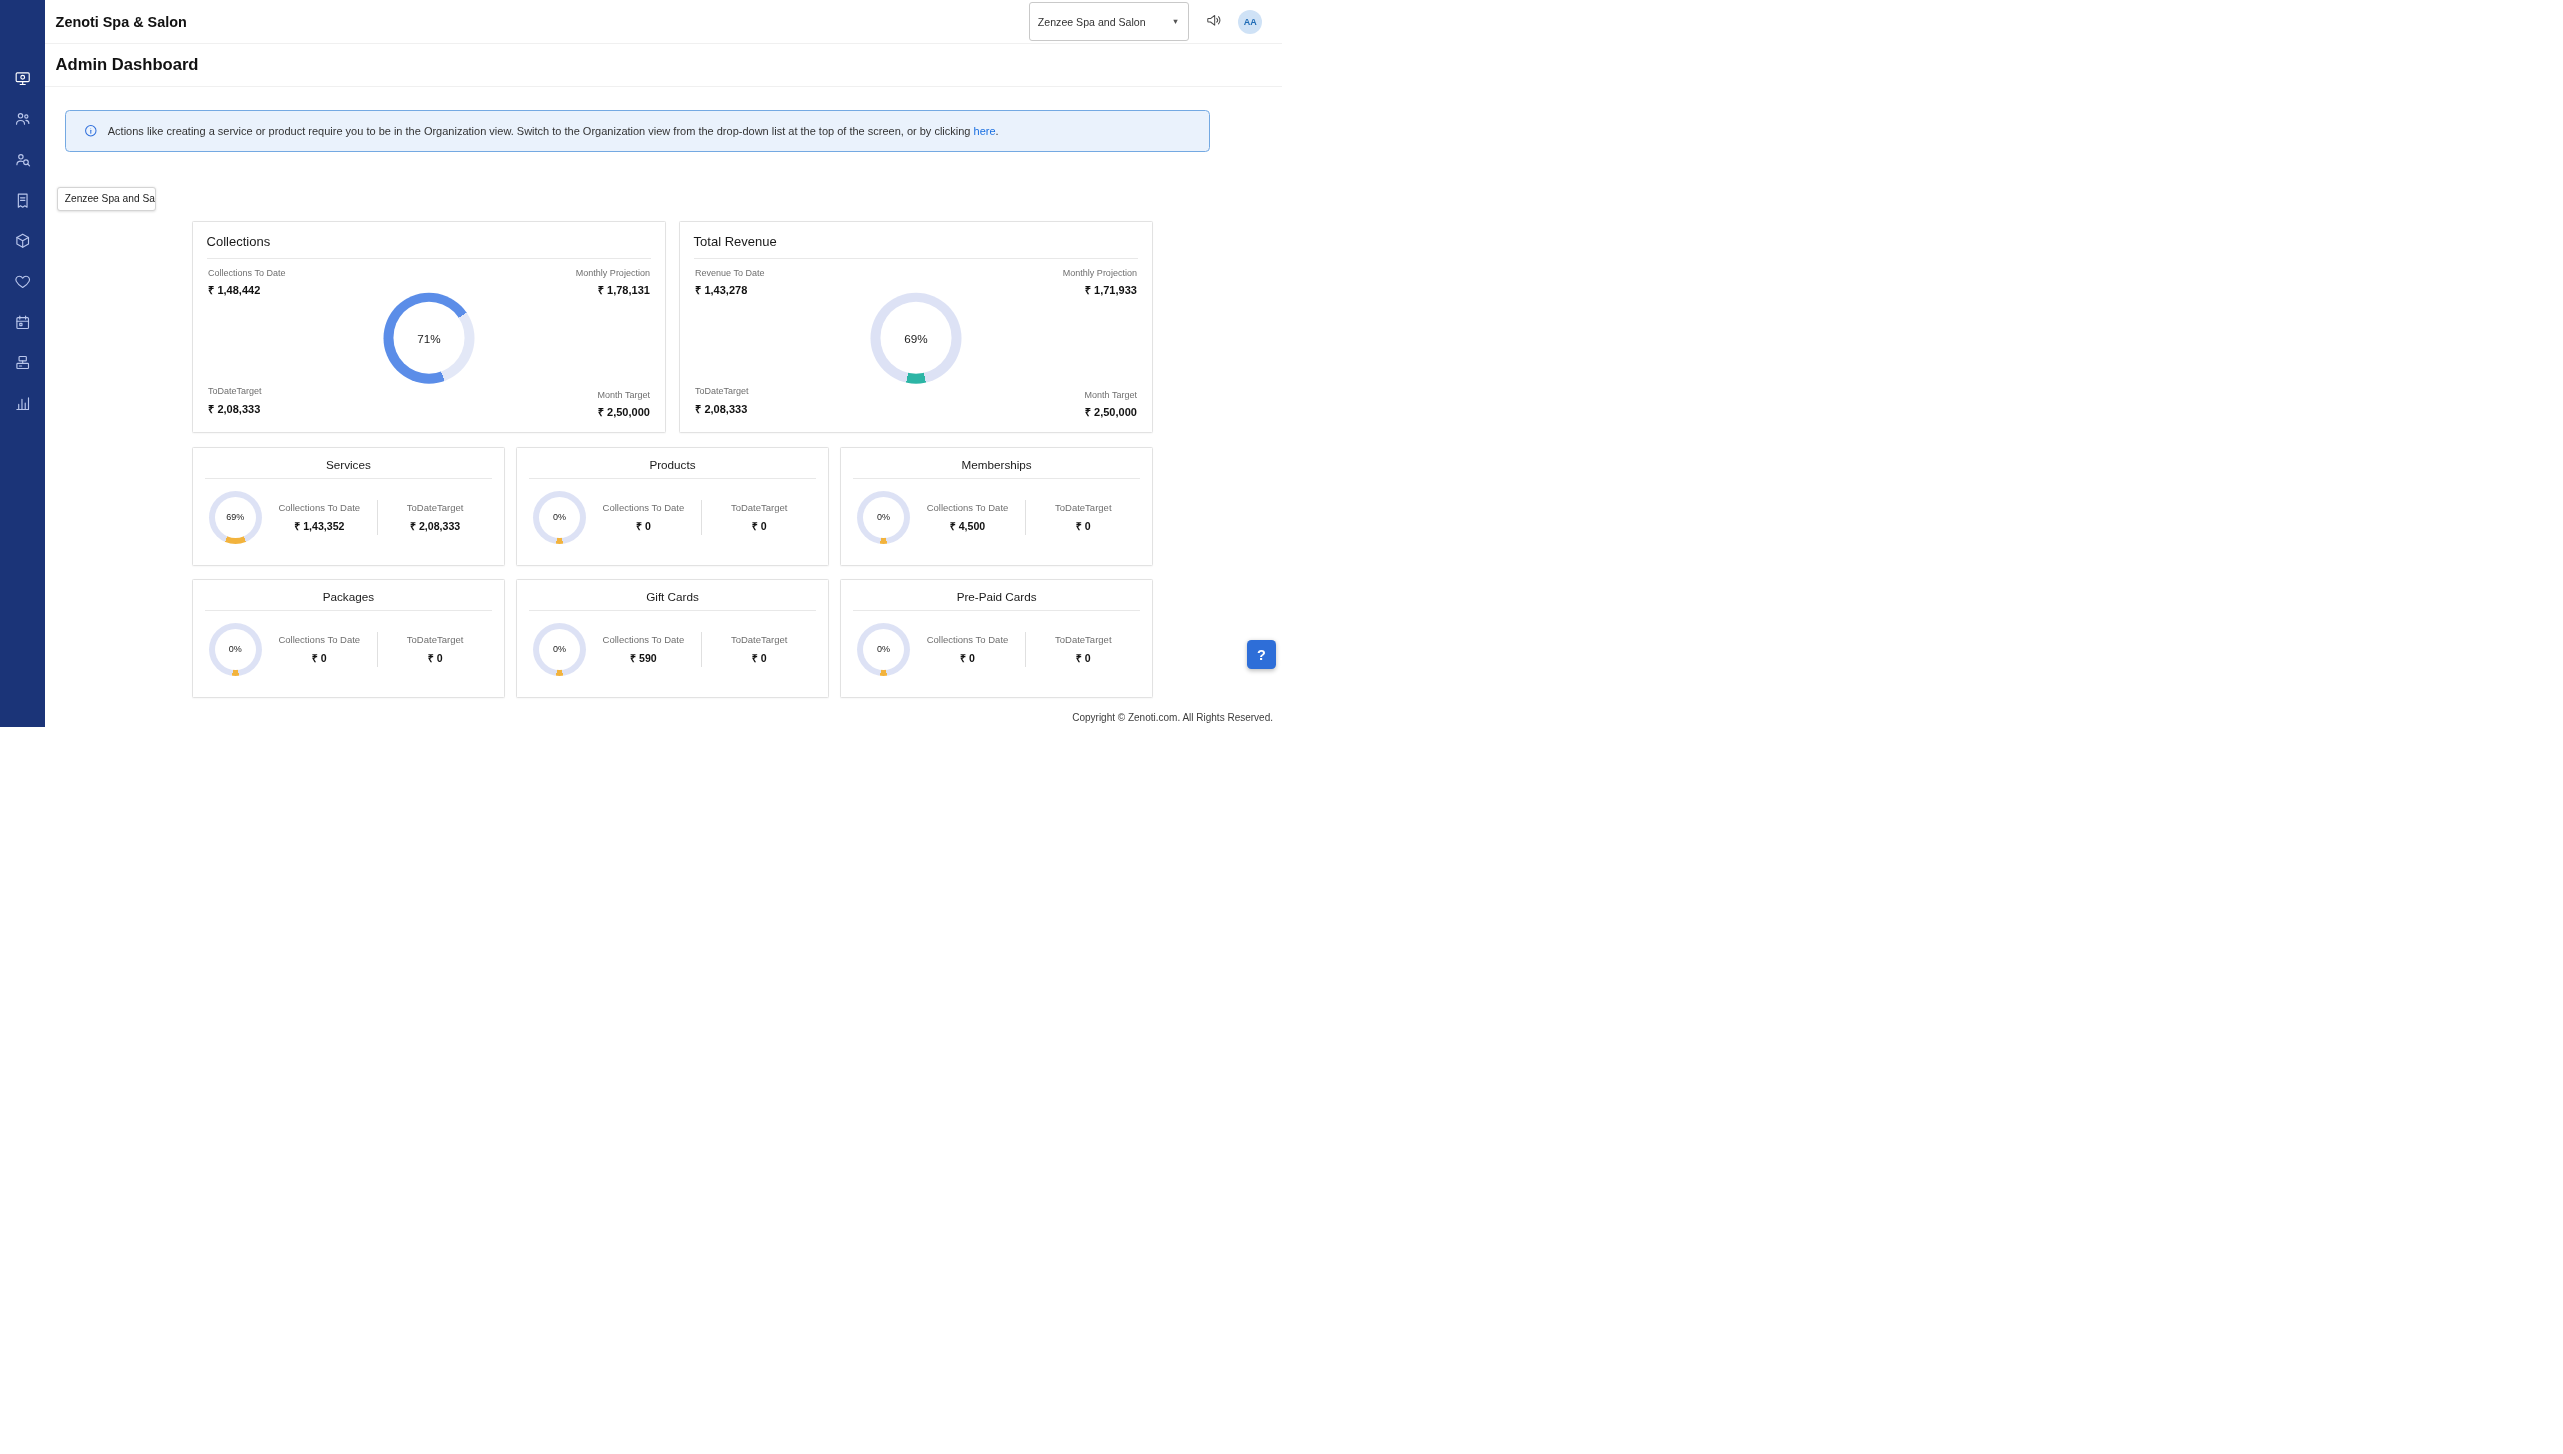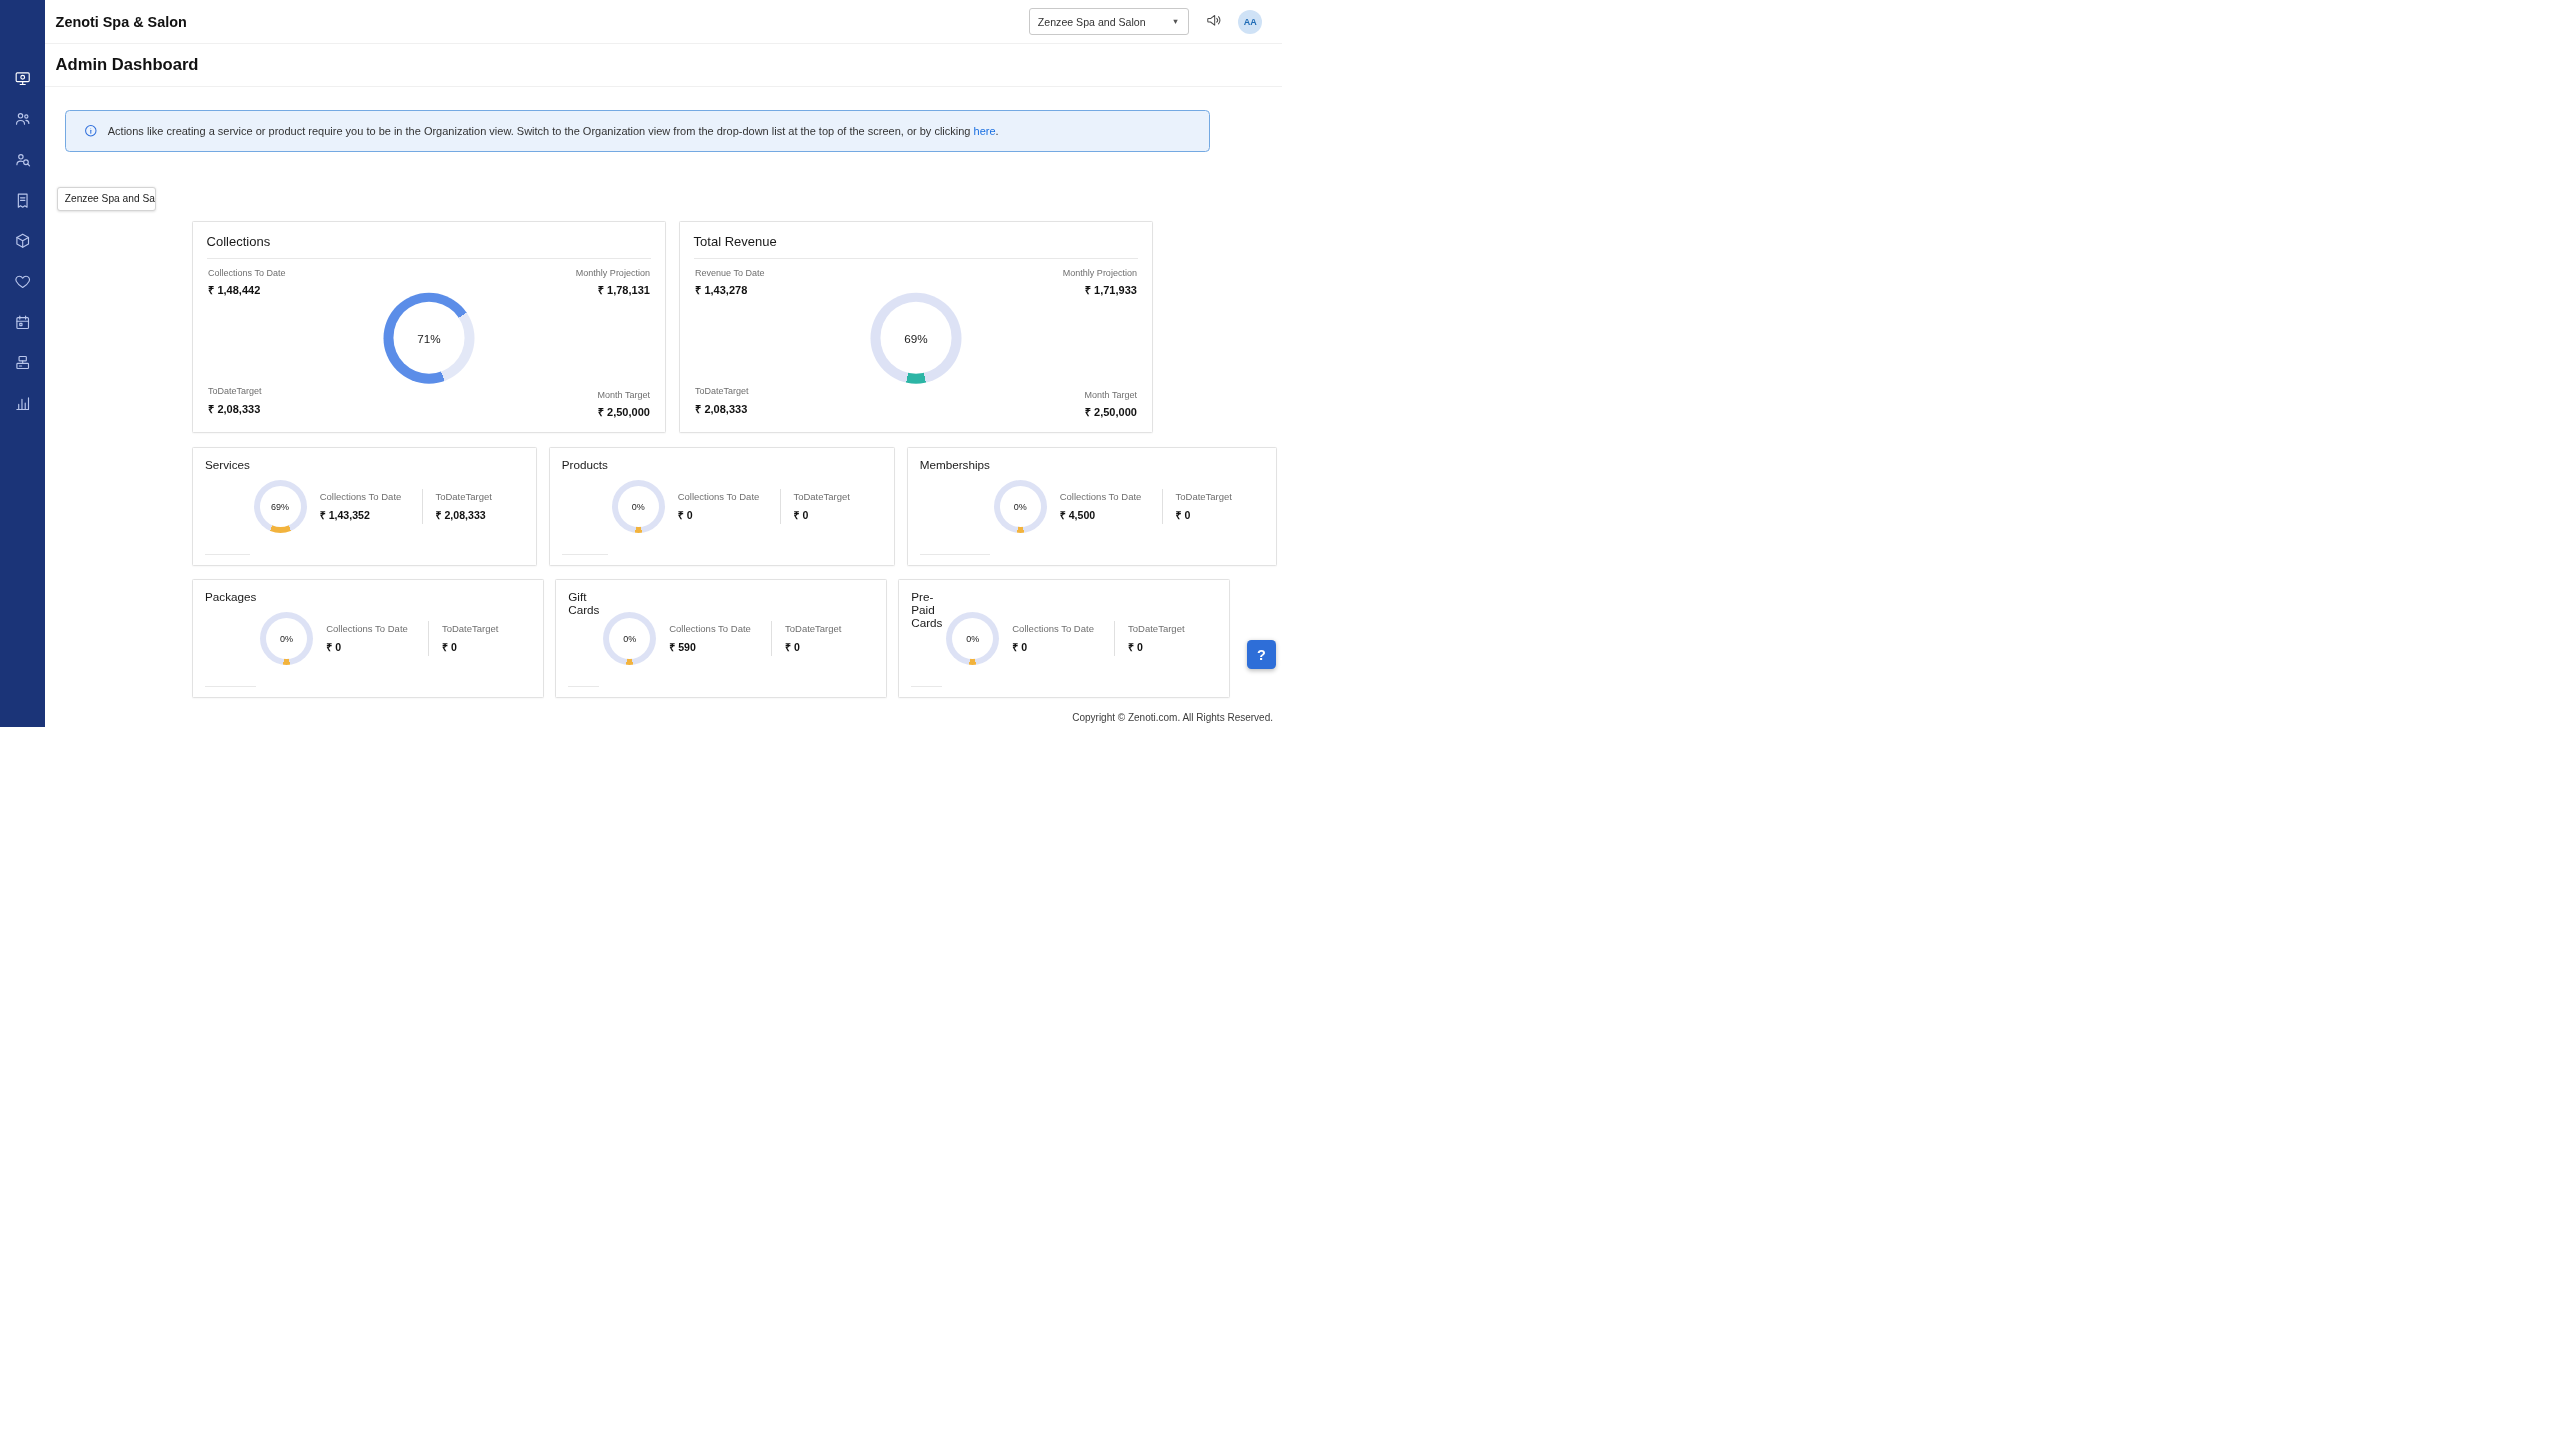--- a/index.html
+++ b/index.html
@@ -26,21 +26,21 @@
   
   .main { margin-left: 45px; height: 100%; position: relative; }
 
   .topbar {
     height: 44px; display: flex; align-items: center;
     padding: 0 19.7px 0 10.6px; border-bottom: 0.8px solid #f0f0f0; background: #fff;
   }
   .app-title { font-size: 14.4px; font-weight: 700; color: #111; }
   .topbar-right { margin-left: auto; display: flex; align-items: center; gap: 16.6px; }
   .org-select {
-    width: 160px; height: 27px; border: 0.8px solid #c9c9c9; border-radius: 3px;
+    width: 160px; height: 39px; border: 0.8px solid #c9c9c9; border-radius: 3px;
     display: flex; align-items: center; justify-content: space-between;
     padding: 0 8.3px; font-size: 10.6px; color: #333; cursor: pointer; background: #fff;
   }
   .org-select .caret { font-size: 7.6px; color: #555; }
   .megaphone { color: #4a4a4a; cursor: pointer; display: flex; }
   .megaphone svg { width: 16.6px; height: 16.6px; stroke: currentColor; fill: none; stroke-width: 1.5; stroke-linecap: round; stroke-linejoin: round; }
   .avatar {
     width: 24px; height: 24px; border-radius: 50%; background: #cfe2f6;
     color: #1f6bb5; font-size: 9px; font-weight: 700;
     display: flex; align-items: center; justify-content: center; cursor: pointer;
@@ -95,21 +95,21 @@
   .donut { border-radius: 50%; position: relative; background: #dfe4f6; }
   .donut-hole {
     position: absolute; background: #fff; border-radius: 50%;
     display: flex; align-items: center; justify-content: center; color: #222;
   }
   .donut.big-d { width: 91px; height: 91px; position: absolute; left: 50%; top: 50%; transform: translate(-50%, -52%); }
   .donut.big-d .donut-hole { inset: 9.8px; font-size: 11.7px; }
   .donut.small-d { width: 53px; height: 53px; flex: 0 0 auto; }
   .donut.small-d .donut-hole { inset: 6px; font-size: 9px; }
 
-  .small-card { height: 119px; padding: 9.8px 12px; display: flex; flex-direction: row; }
+  .small-card { height: 119px; padding: 9.8px 12px; display: flex; flex-direction: column; text-align: center; }
   .small-card .card-title { font-size: 11.7px; padding-bottom: 7.6px; }
   .small-body { flex: 1; display: flex; align-items: center; gap: 13px; padding-left: 3.8px; }
   .sstat { min-width: 89px; }
   .sstat .lbl { font-size: 9.5px; color: #6f6f6f; }
   .sstat .val { font-size: 10.6px; color: #111; font-weight: 600; margin-top: 6px; }
   .vdiv { width: 0.8px; height: 35px; background: #e0e0e0; }
 
   .section-title { margin: 16px 0 0 124px; font-size: 12.5px; font-weight: 700; color: #111; }
 
   

